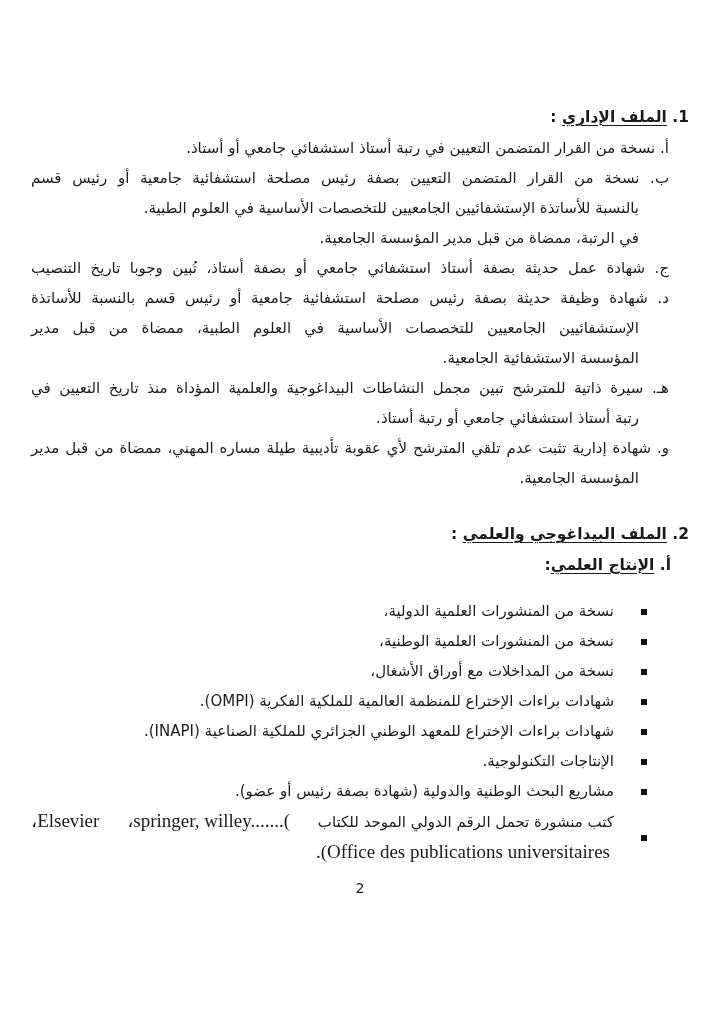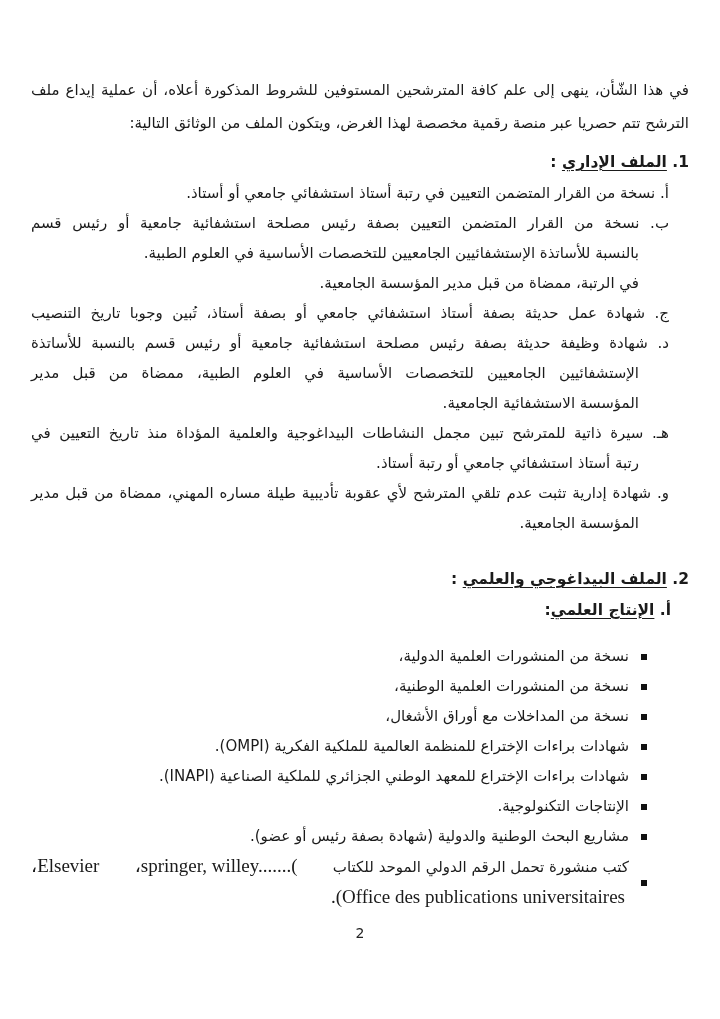--- a/index.html
+++ b/index.html
@@ -26,33 +26,33 @@
   .stretch {
     text-align: justify;
     text-align-last: justify;
   }
   .heading {
     font-weight: bold;
     font-size: 15.5px;
     line-height: 31px;
     text-align: right;
   }
-  .h1-gap { margin-top: 7px; }
+  .h1-gap { margin-top: 28px; }
   .h2-gap { margin-top: 26px; }
   .u { text-decoration: underline; text-underline-offset: 3px; }
   .items .line { line-height: 30px; }
   .item-first { padding-right: 20px; }
   .item-cont { padding-right: 50px; }
   .subheading { padding-right: 18px; }
   .bullets { margin-top: 15px; padding-right: 42px; }
   .bullet {
     display: flex;
     direction: rtl;
     align-items: baseline;
-    gap: 12px;
+    gap: 27px;
     font-size: 15px;
     line-height: 30px;
   }
   .sq {
     width: 6px; height: 6px;
     background: #111;
     flex: 0 0 auto;
     align-self: center;
     margin-top: 2px;
   }
@@ -83,24 +83,20 @@
     direction: ltr;
     font-size: 14px;
     color: #222;
   }
 </style>
 </head>
 <body>
 
 <div class="page">
 
-  <div class="intro">
-    <div class="line stretch">في هذا الشّأن، ينهى إلى علم كافة المترشحين المستوفين للشروط المذكورة أعلاه، أن عملية إيداع ملف</div>
-    <div class="line">الترشح تتم حصريا عبر منصة رقمية مخصصة لهذا الغرض، ويتكون الملف من الوثائق التالية:</div>
-  </div>
 
   <div class="heading h1-gap">
     <span>1.</span>
     <span class="u">الملف الإداري</span><span> :</span>
   </div>
 
   <div class="items" id="admin-items">
       <div class="line item-first">أ. نسخة من القرار المتضمن التعيين في رتبة أستاذ استشفائي جامعي أو أستاذ.</div>
       <div class="line item-first stretch">ب. نسخة من القرار المتضمن التعيين بصفة رئيس مصلحة استشفائية جامعية أو رئيس قسم</div>
       <div class="line item-cont">بالنسبة للأساتذة الإستشفائيين الجامعيين للتخصصات الأساسية في العلوم الطبية.</div>

